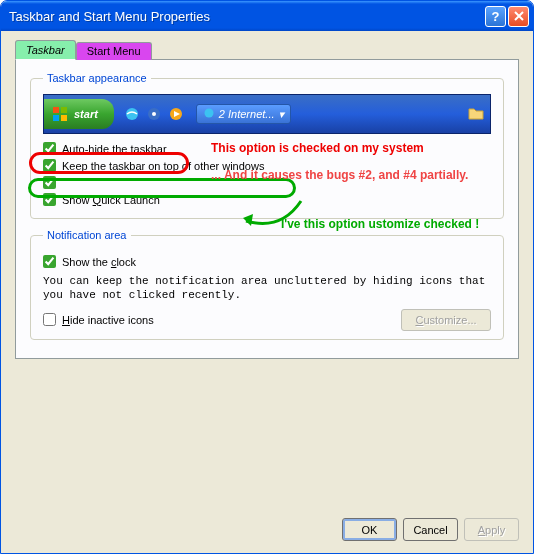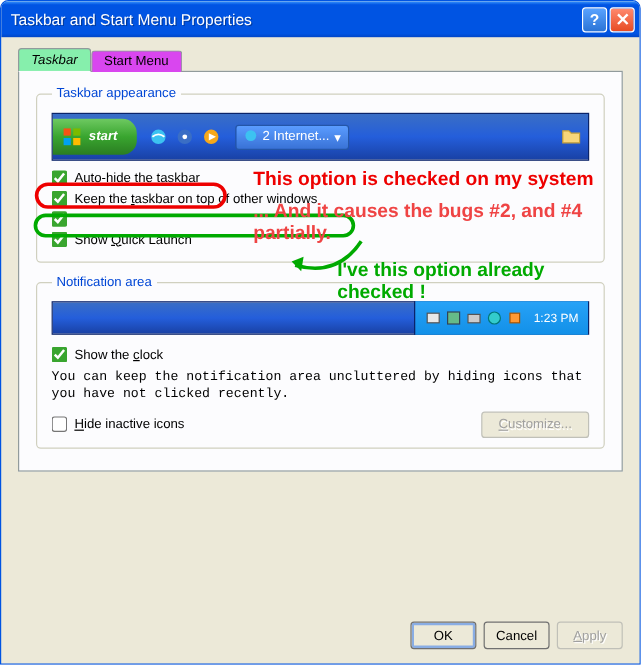--- a/index.html
+++ b/index.html
@@ -17,26 +17,26 @@
 .tab.active { border-bottom: 1px solid #fcfcfe; background: #86efac; position: relative; z-index: 3; font-style: italic; }
 .tab:not(.active) { background: #d946ef; margin-top: 2px; padding-top: 2px; }
 .tabpanel { border: 1px solid #919b9c; background: #fcfcfe; padding: 12px 14px 8px 14px; position: relative; }
 fieldset { border: 1px solid #d0d0bf; border-radius: 4px; margin: 0 0 10px 0; padding: 10px 12px 8px 12px; }
 legend { color: #0046d5; padding: 0 4px; }
 .preview-tb { height: 40px; background: linear-gradient(to bottom, #3a6ec5 0%, #245edb 50%, #1941a5 100%); border: 1px solid #0a246a; display: flex; align-items: center; margin-bottom: 8px; position: relative; }
 .start-btn { height: 30px; background: linear-gradient(to bottom, #6ec961 0%, #39a52f 50%, #2a7d22 100%); border-radius: 0 12px 12px 0; display: flex; align-items: center; padding: 0 16px 0 8px; color: #fff; font-weight: bold; font-style: italic; font-size: 14px; gap: 6px; }
 .flag { width: 16px; height: 16px; display: inline-block; }
 .ql { display: flex; gap: 6px; margin-left: 10px; align-items: center; }
 .ql-ico { width: 16px; height: 16px; border-radius: 2px; }
-.task-btn { margin-left: 12px; background: linear-gradient(to bottom, #5a9cff,#3972d6); border: 1px solid #2456a8; border-radius: 3px; color: #fff; padding: 2px 6px; display: flex; align-items: center; gap: 4px; font-size: 10px; }
+.task-btn { margin-left: 12px; background: linear-gradient(to bottom, #5a9cff,#3972d6); border: 1px solid #2456a8; border-radius: 3px; color: #fff; padding: 2px 6px; display: flex; align-items: center; gap: 4px; font-size: 10px; font-style: italic; }
 .chk { display: flex; align-items: center; gap: 6px; margin: 4px 0; }
 .chk input { width: 13px; height: 13px; accent-color: #39a52f; margin: 0; }
 .chk label { cursor: default; }
 .u { text-decoration: underline; }
-.annot { position: absolute; font-weight: bold; font-size: 16px; }
+.annot { position: absolute; font-weight: bold; font-size: 12px; }
 .circle { position: absolute; border: 3px solid; border-radius: 12px; pointer-events: none; }
 .arrow { position: absolute; pointer-events: none; }
 .na-preview { height: 28px; background: linear-gradient(to bottom, #3a6ec5 0%, #245edb 50%, #1941a5 100%); border: 1px solid #0a246a; display: flex; align-items: center; justify-content: flex-end; margin-bottom: 10px; }
 .tray { background: linear-gradient(to bottom, #27a2f7 0%, #1290e8 100%); height: 28px; display: flex; align-items: center; padding: 0 8px; gap: 3px; border-left: 1px solid #0a246a; }
 .tray-ico { width: 14px; height: 14px; }
 .tray-time { color: #fff; margin-left: 6px; font-size: 10px; }
 .hint { color: #000; margin: 6px 0; line-height: 1.3; font-family: Liberation Mono, monospace; }
 .btns { position: absolute; bottom: 12px; right: 14px; display: flex; gap: 6px; }
 .btn { width: 55px; height: 23px; background: #ece9d8; border: 1px solid #707070; border-radius: 3px; display: flex; align-items: center; justify-content: center; cursor: default; }
 .btn[disabled] { color: #a0a0a0; text-shadow: 1px 1px 0 #fff; border-color: #c0c0b8; }
@@ -124,46 +124,26 @@
         </div>
 
         <div class="circle" style="border-color:#e00;left:-2px;top:68px;width:160px;height:22px;border-radius:14px"></div>
         <div class="circle" style="border-color:#0a0;left:-3px;top:94px;width:268px;height:20px;border-radius:12px"></div>
         <div class="annot" style="color:#e00;left:180px;top:57px;">This option is checked on my system</div>
         <div class="annot" style="color:#ef4444;left:180px;top:84px;">... And it causes the bugs #2, and #4 partially.</div>
         <svg class="arrow" style="left:210px;top:112px" width="70" height="40">
             <path d="M60 5 Q40 35 5 25" stroke="#0a0" stroke-width="3" fill="none"></path>
             <polygon points="2,22 12,18 10,30" fill="#0a0"></polygon>
           </svg>
-        <div class="annot" style="color:#0a0;left:250px;top:133px;">I've this option already checked !</div>
+        <div class="annot" style="color:#0a0;left:250px;top:133px;">I've this option ustomize checked !</div>
       </fieldset>
 
       <fieldset>
         <legend>Notification area</legend>
 
-        <div class="na-preview">
-          <div class="tray">
-            <span class="tray-ico"><svg viewBox="0 0 14 14">
-                  <rect x="2" y="3" width="10" height="8" fill="#e8e8e8" stroke="#555"></rect>
-                </svg></span>
-            <span class="tray-ico"><svg viewBox="0 0 14 14">
-                  <rect x="2" y="2" width="10" height="10" fill="#6b8" stroke="#345"></rect>
-                </svg></span>
-            <span class="tray-ico"><svg viewBox="0 0 14 14">
-                  <rect x="2" y="4" width="10" height="7" fill="#ccc" stroke="#555"></rect>
-                </svg></span>
-            <span class="tray-ico"><svg viewBox="0 0 14 14">
-                  <circle cx="7" cy="7" r="5" fill="#3cc" stroke="#077"></circle>
-                </svg></span>
-            <span class="tray-ico"><svg viewBox="0 0 14 14">
-                  <rect x="3" y="3" width="8" height="8" fill="#f93" stroke="#a50"></rect>
-                </svg></span>
-            <span class="tray-time">1:23 PM</span>
-          </div>
-        </div>
 
         <div class="chk">
           <input type="checkbox" checked="" style="">
           <label>Show the <span class="u">c</span>lock</label>
         </div>
 
         <div class="hint">You can keep the notification area uncluttered by hiding icons that you have not clicked recently.</div>
 
         <div style="display:flex;align-items:center;justify-content:space-between">
           <div class="chk">

